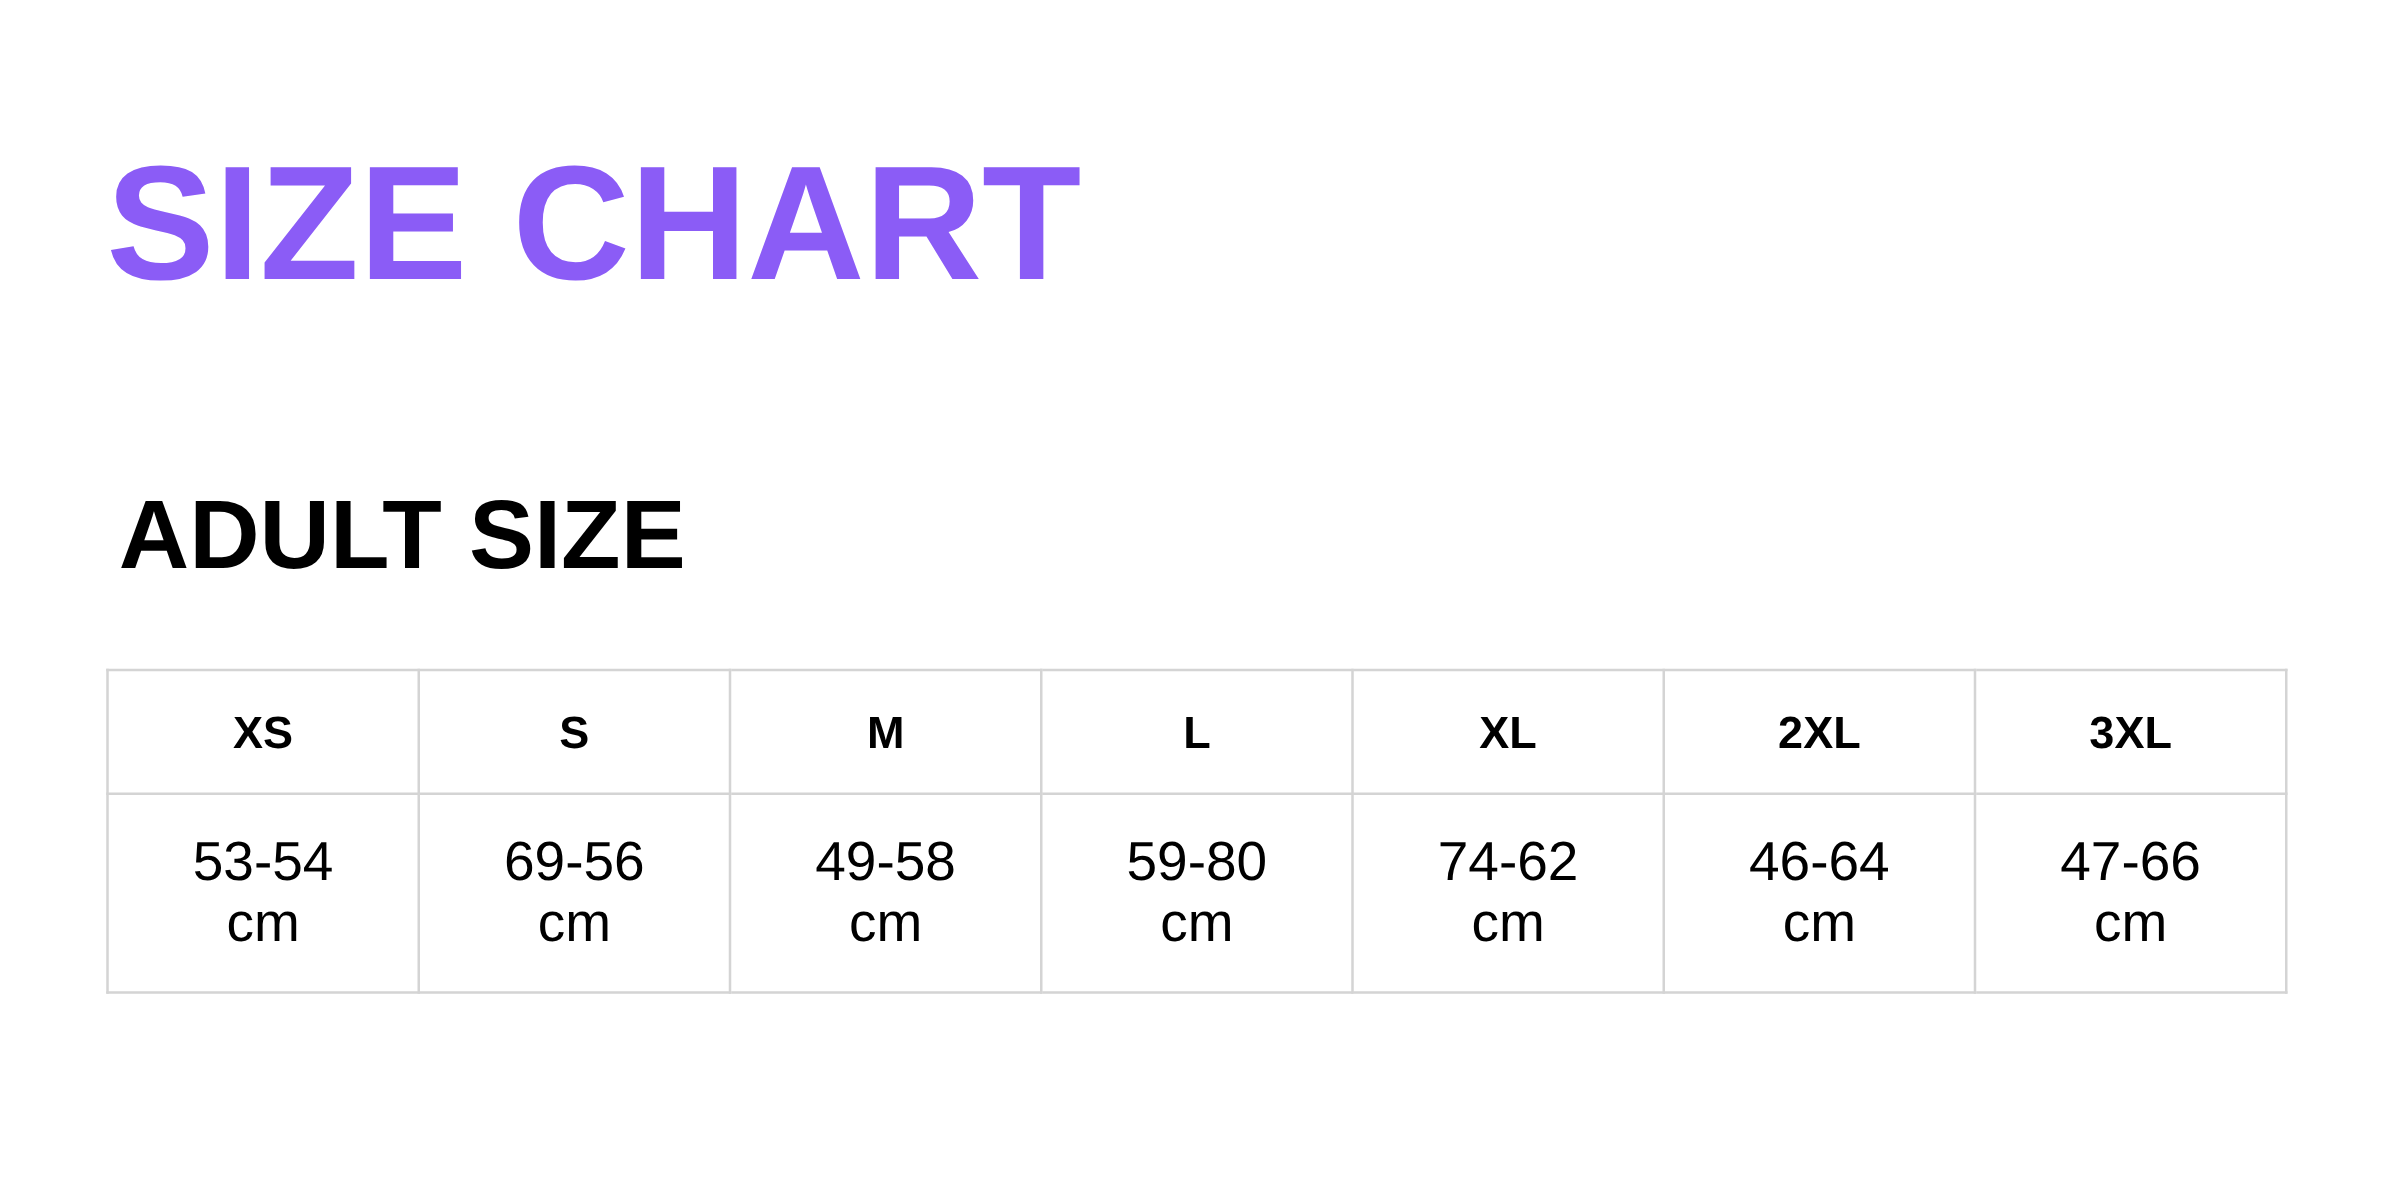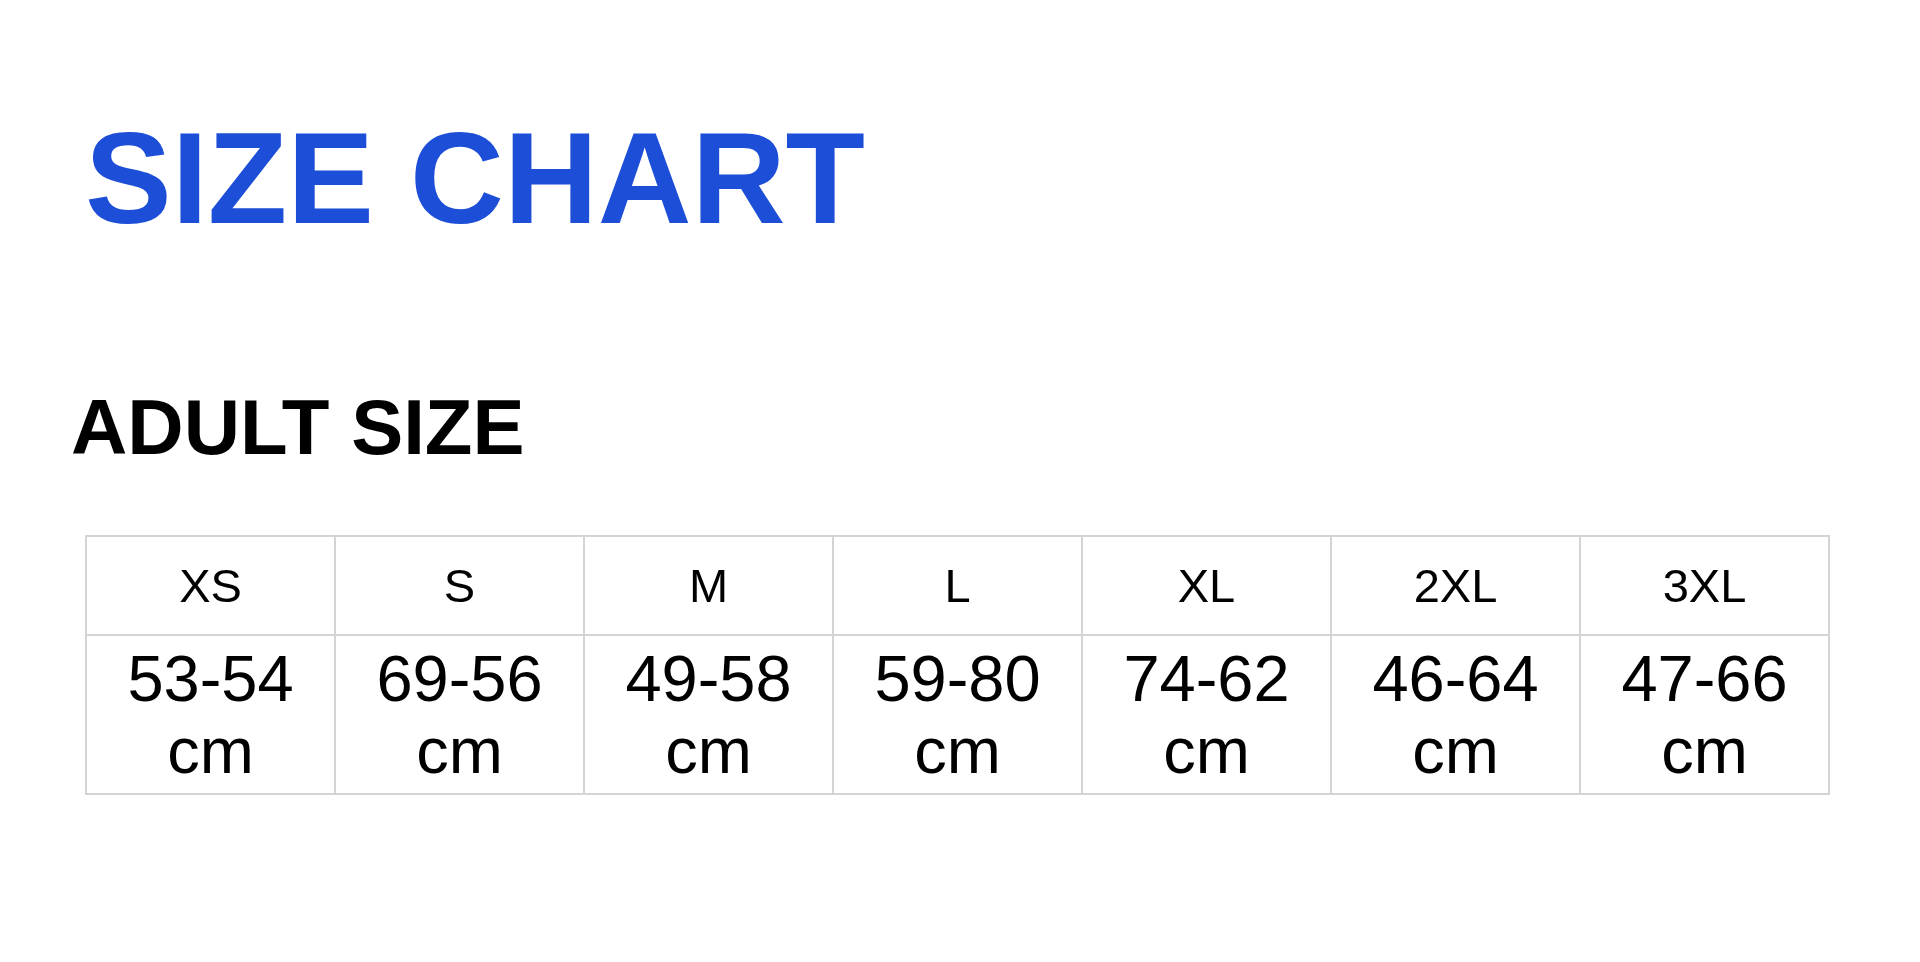--- a/index.html
+++ b/index.html
@@ -19,25 +19,25 @@
   .page-title {
     position: absolute;
     left: 85px;
     top: 100px;
     margin: 0;
     font-size: 130px;
     font-weight: bold;
     line-height: 1.2;
     letter-spacing: 0;
     white-space: nowrap;
-    color: #1d4ed8;
+    color: #8b5cf6;
   }
   .section-heading {
     position: absolute;
-    left: 71px;
+    left: 95px;
     top: 381px;
     margin: 0;
     font-size: 78px;
     font-weight: bold;
     line-height: 1.2;
     white-space: nowrap;
     color: #000000;
   }
   table.size-table {
     position: absolute;
@@ -50,27 +50,27 @@
   }
   table.size-table th,
   table.size-table td {
     border: 2px solid #d4d4d4;
     text-align: center;
     vertical-align: middle;
     padding: 0;
   }
   table.size-table th {
     height: 97px;
-    font-size: 47px;
-    font-weight: normal;
+    font-size: 36px;
+    font-weight: bold;
     color: #000000;
   }
   table.size-table td {
     height: 157px;
-    font-size: 65px;
+    font-size: 44px;
     font-weight: normal;
     color: #000000;
   }
   .cell-line {
     display: block;
     line-height: 1.1;
   }
 </style>
 </head>
 <body>

